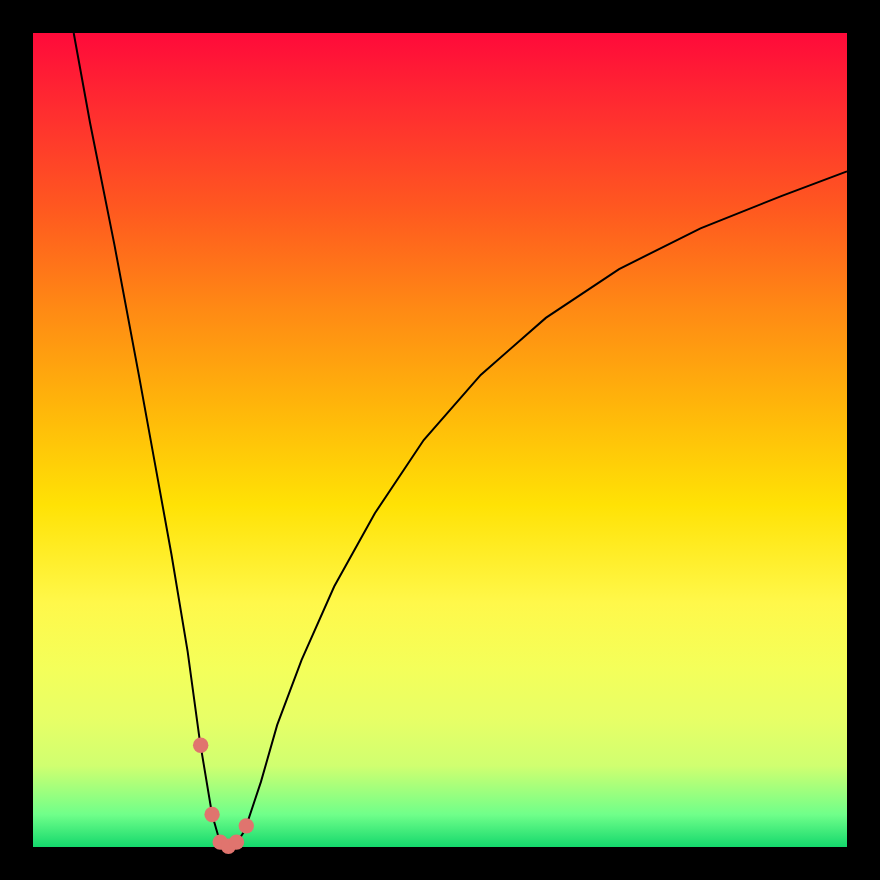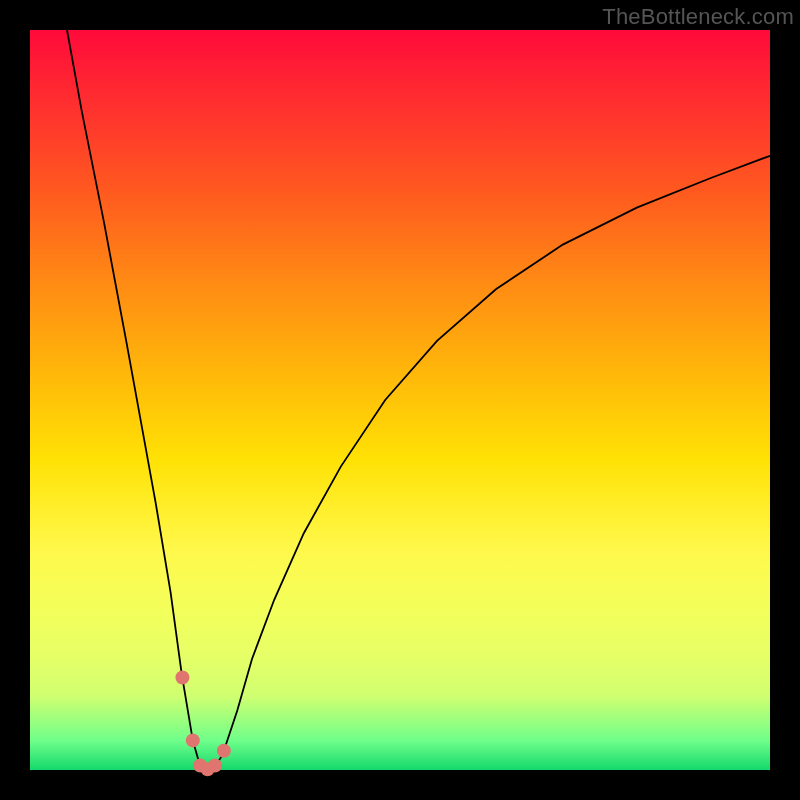--- a/index.html
+++ b/index.html
@@ -60,21 +60,20 @@
     stroke-width: 1.8;
   }
   .dot {
     fill: #e0746e;
   }
 </style>
 </head>
 <body>
 
 <div class="frame">
-  <div class="watermark">TheBottleneck.com</div>
   <div class="plot">
     <svg viewBox="0 0 740 740">
       <path id="curve-path" class="curve" d="M37.00 0.00 L51.80 81.40 L74.00 192.40 L96.20 310.80 L111.00 392.20 L125.80 473.60 L140.60 562.40 L151.70 643.80 L162.80 710.40 L170.20 736.30 L177.60 740.00 L185.00 736.30 L192.40 725.20 L207.20 680.80 L222.00 629.00 L244.20 569.80 L273.80 503.20 L310.80 436.60 L355.20 370.00 L407.00 310.80 L466.20 259.00 L532.80 214.60 L606.80 177.60 L680.80 148.00 L740.00 125.80"></path>
       <g id="dots-group">
           <circle cx="152.44" cy="647.50" r="7" class="dot"></circle>
           <circle cx="162.80" cy="710.40" r="7" class="dot"></circle>
           <circle cx="170.20" cy="735.56" r="7" class="dot"></circle>
           <circle cx="177.60" cy="739.26" r="7" class="dot"></circle>
           <circle cx="185.00" cy="735.56" r="7" class="dot"></circle>
           <circle cx="193.88" cy="720.76" r="7" class="dot"></circle>

